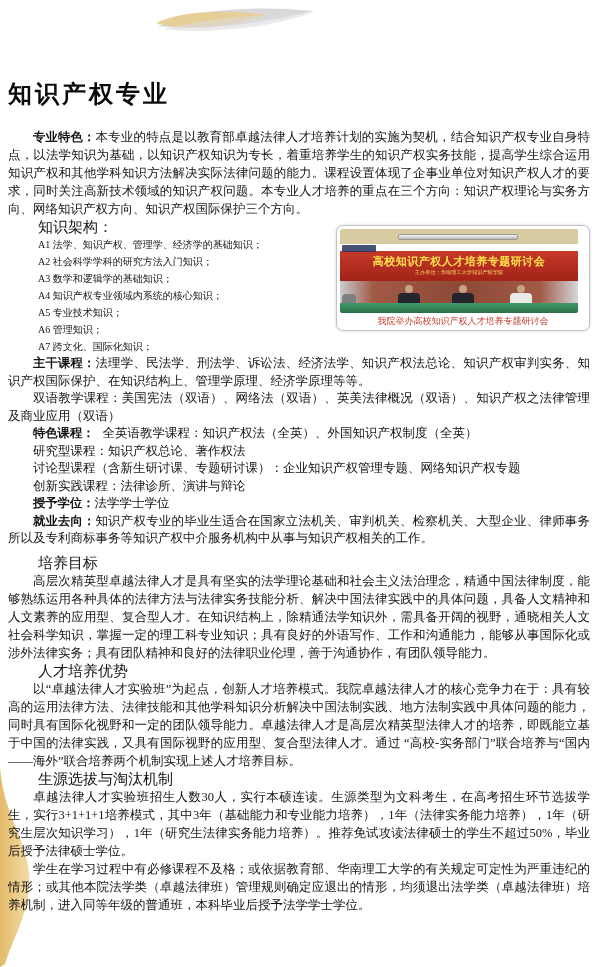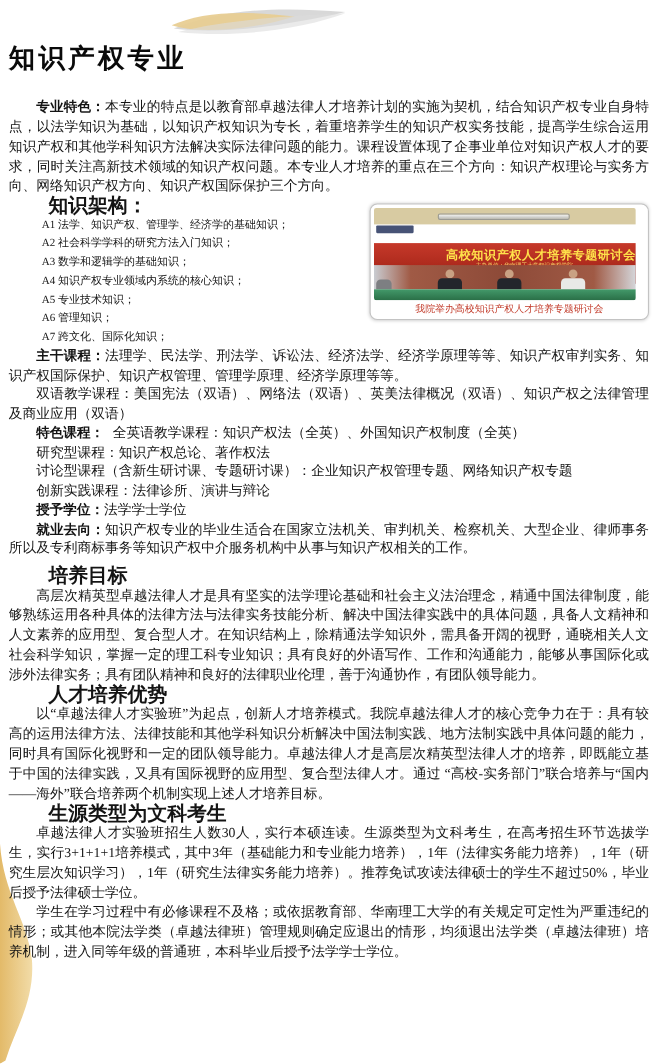--- a/index.html
+++ b/index.html
@@ -6,58 +6,58 @@
   body{
     width:600px;height:967px;position:relative;overflow:hidden;
     font-family:"Liberation Serif","DejaVu Serif",serif;
     color:#141414;
   }
   .page{position:relative;width:600px;height:967px;}
   .content{position:relative;padding:0 10px 0 8px;z-index:2;}
 
   
   .title-row{position:relative;height:40px;}
-  .title-row.first{padding-top:40px;font-family:Liberation Serif, serif;}
+  .title-row.first{padding-top:80px;font-family:Liberation Serif, serif;}
   .title-row.second{margin-top:10px;}
   .sec-title{
     display:inline-block;font-size:24px;font-weight:bold;letter-spacing:3px;
     color:#0a0a0a;position:relative;z-index:3;line-height:1.2;
   }
   .swoosh{position:absolute;top:2px;z-index:1;}
   .swoosh.s1{left:148px;}
   .swoosh.s2{left:188px;top:0;}
 
   
   .para{
     margin:0;font-size:12.5px;line-height:18px;text-align:justify;
     text-indent:2em;
   }
   .para.tight{line-height:17.5px;}
   .blabel{font-weight:bold;font-family:"Liberation Sans","DejaVu Sans",sans-serif;font-size:12.3px;}
   .subhead{
-    margin:0;font-size:18px;line-height:18px;text-indent:2em;
-    font-weight:bold;font-family:"Liberation Sans","DejaVu Sans",sans-serif;
+    margin:0;font-size:15px;line-height:18px;text-indent:2em;
+    font-weight:normal;font-family:"Liberation Sans","DejaVu Sans",sans-serif;
   }
   .klist{margin:0;}
   .klist .kitem{
     margin:0 0 0 30px;font-size:10px;line-height:17px;text-align:left;
   }
 
   
   .photo-frame{
     float:right;width:246px;margin:7px 0 6px 12px;
     background:#fff;border:1px solid #c3c3c3;border-radius:7px;
     padding:3px 3px 1px 3px;box-shadow:0 0 3px rgba(0,0,0,.18);
   }
   .photo{position:relative;width:238px;height:84px;overflow:hidden;border-radius:2px;}
   .ph-wall{position:absolute;left:0;top:0;width:100%;height:15px;background:#d8cba2;}
   .ph-lamp{position:absolute;left:58px;top:5px;width:118px;height:4px;
     background:linear-gradient(#f4f4f2,#b9b9b4);border:1px solid #9a9a94;border-radius:2px;}
-  .ph-banner{position:absolute;left:0;top:32px;width:100%;height:37px;
-    background:linear-gradient(#c6392a,#991e12);text-align:right;color:#ffe24a;}
+  .ph-banner{position:absolute;left:0;top:22px;width:100%;height:37px;
+    background:linear-gradient(#c6392a,#991e12);text-align:center;color:#ffe24a;}
   .ph-banner-title{font-size:11px;font-weight:bold;letter-spacing:0.5px;padding-top:3px;
     font-family:"Liberation Sans","DejaVu Sans",sans-serif;}
   .ph-banner-sub{font-size:10px;line-height:11px;transform:scale(.52);transform-origin:50% 0;
     color:#f6d569;white-space:nowrap;}
   .ph-logo{position:absolute;left:2px;top:16px;width:34px;height:7px;background:#27355e;opacity:.85;border-radius:1px;}
   .ph-scene{position:absolute;left:0;top:52px;width:100%;height:22px;
     background:linear-gradient(90deg,#c9ccd1 0%,#a05a45 14%,#8d4a38 50%,#a05a45 84%,#d4d6da 100%);}
   .person{position:absolute;bottom:0;}
   .p-head{width:8px;height:8px;border-radius:50%;background:#c9a183;margin:0 auto;}
   .p-body{width:22px;height:10px;border-radius:4px 4px 0 0;background:#23262c;}
@@ -141,21 +141,21 @@
     <div class="klist">
       <div class="kitem">A1 法学、知识产权、管理学、经济学的基础知识；</div>
       <div class="kitem">A2 社会科学学科的研究方法入门知识；</div>
       <div class="kitem">A3 数学和逻辑学的基础知识；</div>
       <div class="kitem">A4 知识产权专业领域内系统的核心知识；</div>
       <div class="kitem">A5 专业技术知识；</div>
       <div class="kitem">A6 管理知识；</div>
       <div class="kitem">A7 跨文化、国际化知识；</div>
     </div>
 
-    <p class="para tight"><span class="blabel">主干课程：</span><span>法理学、民法学、刑法学、诉讼法、经济法学、经济学原理等等、知识产权审判实务、知识产权国际保护、知识产权管理、管理学原理、经济学原理等等。</span></p>
+    <p class="para tight"><span class="blabel">主干课程：</span><span>法理学、民法学、刑法学、诉讼法、经济法学、知识产权法总论、知识产权审判实务、知识产权国际保护、在知识结构上、管理学原理、经济学原理等等。</span></p>
 
     <p class="para tight">双语教学课程：美国宪法（双语）、网络法（双语）、英美法律概况（双语）、知识产权之法律管理及商业应用（双语）</p>
 
     <p class="para tight"><span class="blabel" style="margin-right:8px;">特色课程：</span><span>全英语教学课程：知识产权法（全英）、外国知识产权制度（全英）</span></p>
     <p class="para tight">研究型课程：知识产权总论、著作权法</p>
     <p class="para tight">讨论型课程（含新生研讨课、专题研讨课）：企业知识产权管理专题、网络知识产权专题</p>
     <p class="para tight">创新实践课程：法律诊所、演讲与辩论</p>
 
     <p class="para tight"><span class="blabel">授予学位：</span><span>法学学士学位</span></p>
 
@@ -165,19 +165,19 @@
 
 
     <div class="sp6"></div>
 
     <p class="subhead">培养目标</p>
     <p class="para">高层次精英型卓越法律人才是具有坚实的法学理论基础和社会主义法治理念，精通中国法律制度，能够熟练运用各种具体的法律方法与法律实务技能分析、解决中国法律实践中的具体问题，具备人文精神和人文素养的应用型、复合型人才。在知识结构上，除精通法学知识外，需具备开阔的视野，通晓相关人文社会科学知识，掌握一定的理工科专业知识；具有良好的外语写作、工作和沟通能力，能够从事国际化或涉外法律实务；具有团队精神和良好的法律职业伦理，善于沟通协作，有团队领导能力。</p>
 
     <p class="subhead">人才培养优势</p>
     <p class="para">以“卓越法律人才实验班”为起点，创新人才培养模式。我院卓越法律人才的核心竞争力在于：具有较高的运用法律方法、法律技能和其他学科知识分析解决中国法制实践、地方法制实践中具体问题的能力，同时具有国际化视野和一定的团队领导能力。卓越法律人才是高层次精英型法律人才的培养，即既能立基于中国的法律实践，又具有国际视野的应用型、复合型法律人才。通过 “高校-实务部门”联合培养与“国内——海外”联合培养两个机制实现上述人才培养目标。</p>
 
-    <p class="subhead">生源类型为文科考生</p>
+    <p class="subhead">生源选拔与淘汰机制</p>
     <p class="para">卓越法律人才实验班招生人数30人，实行本硕连读。生源类型为文科考生，在高考招生环节选拔学生，实行3+1+1+1培养模式，其中3年（基础能力和专业能力培养），1年（法律实务能力培养），1年（研究生层次知识学习），1年（研究生法律实务能力培养）。推荐免试攻读法律硕士的学生不超过50%，毕业后授予法律硕士学位。</p>
 
     <p class="para">学生在学习过程中有必修课程不及格；或依据教育部、华南理工大学的有关规定可定性为严重违纪的情形；或其他本院法学类（卓越法律班）管理规则确定应退出的情形，均须退出法学类（卓越法律班）培养机制，进入同等年级的普通班，本科毕业后授予法学学士学位。</p>
 
   </div>
 </div>
 
 </body></html>

